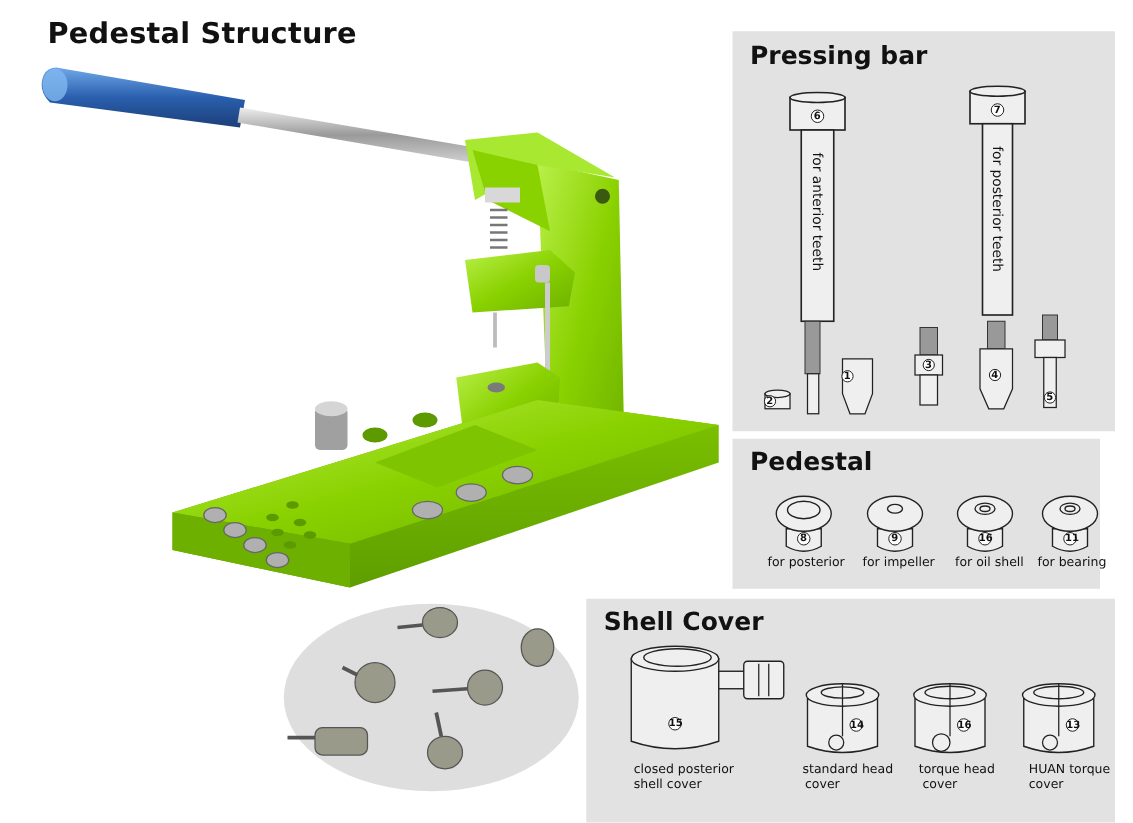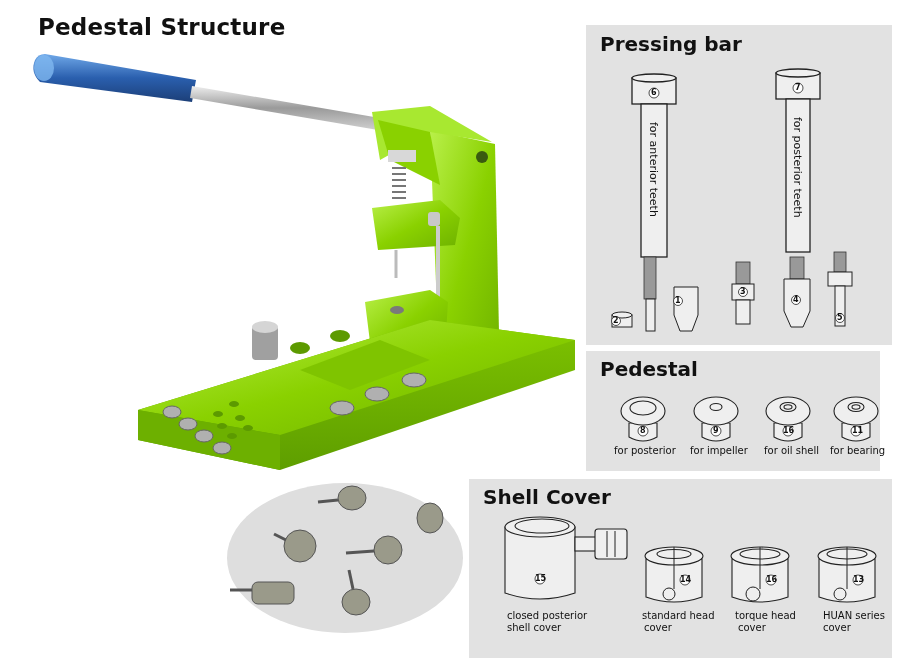--- a/index.html
+++ b/index.html
@@ -268,15 +268,15 @@
   <div class="abs num" style="left:211px;top:96px;">14</div>
   <div class="abs num" style="left:297px;top:96px;">16</div>
   <div class="abs num" style="left:384px;top:96px;">13</div>
 
   <div class="label" style="left:38px;top:131px;">closed posterior</div>
   <div class="label" style="left:38px;top:143px;">shell cover</div>
   <div class="label" style="left:173px;top:131px;">standard head</div>
   <div class="label" style="left:175px;top:143px;">cover</div>
   <div class="label" style="left:266px;top:131px;">torque head</div>
   <div class="label" style="left:269px;top:143px;">cover</div>
-  <div class="label" style="left:354px;top:131px;">HUAN series</div>
+  <div class="label" style="left:354px;top:131px;">HUAN torque</div>
   <div class="label" style="left:354px;top:143px;">cover</div>
 </div>
 
 </body></html>

